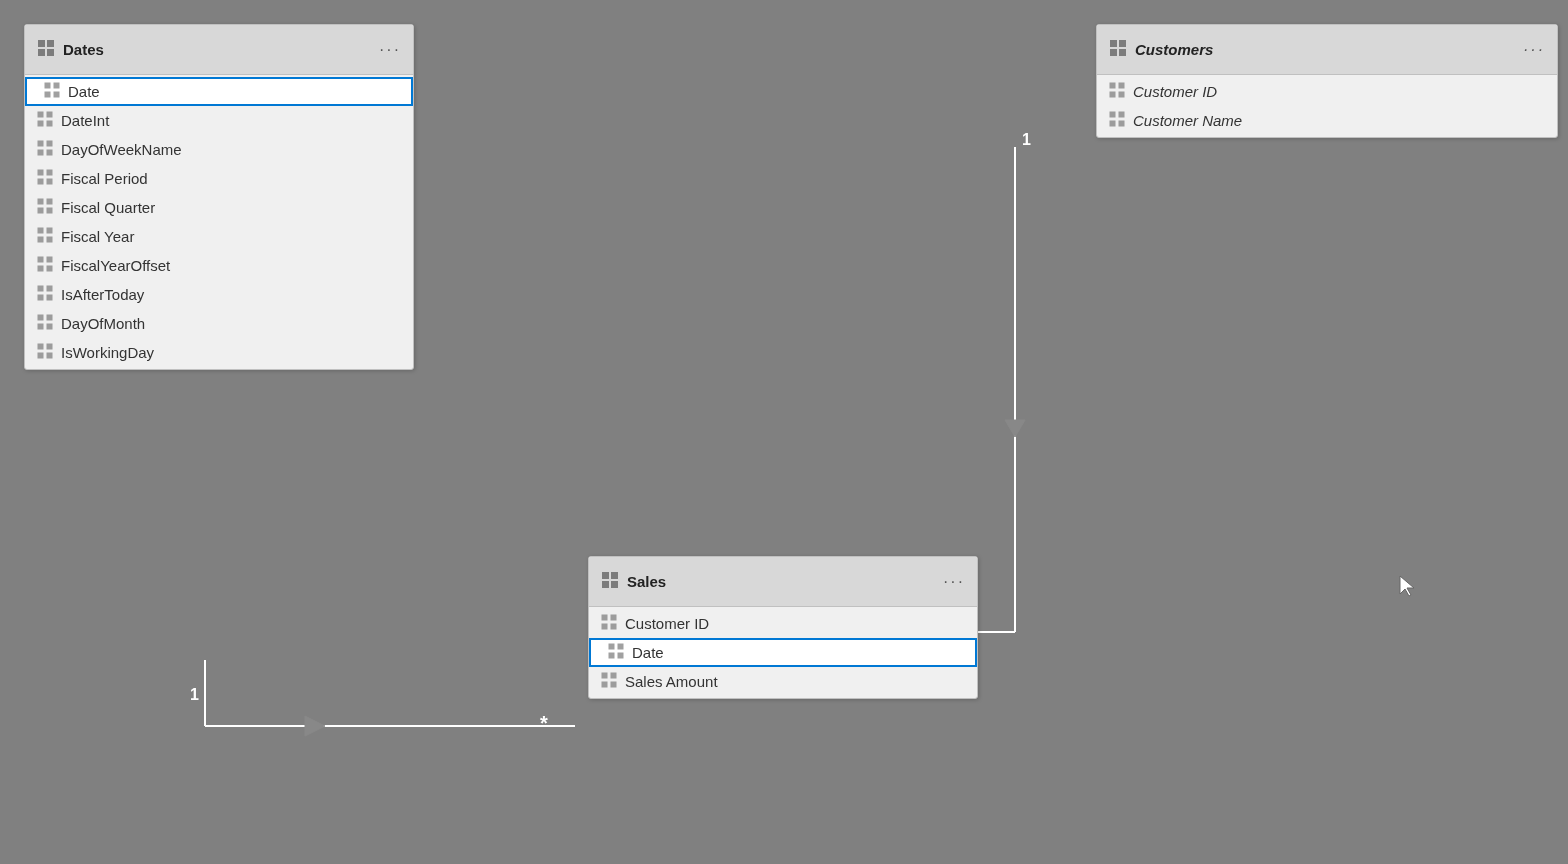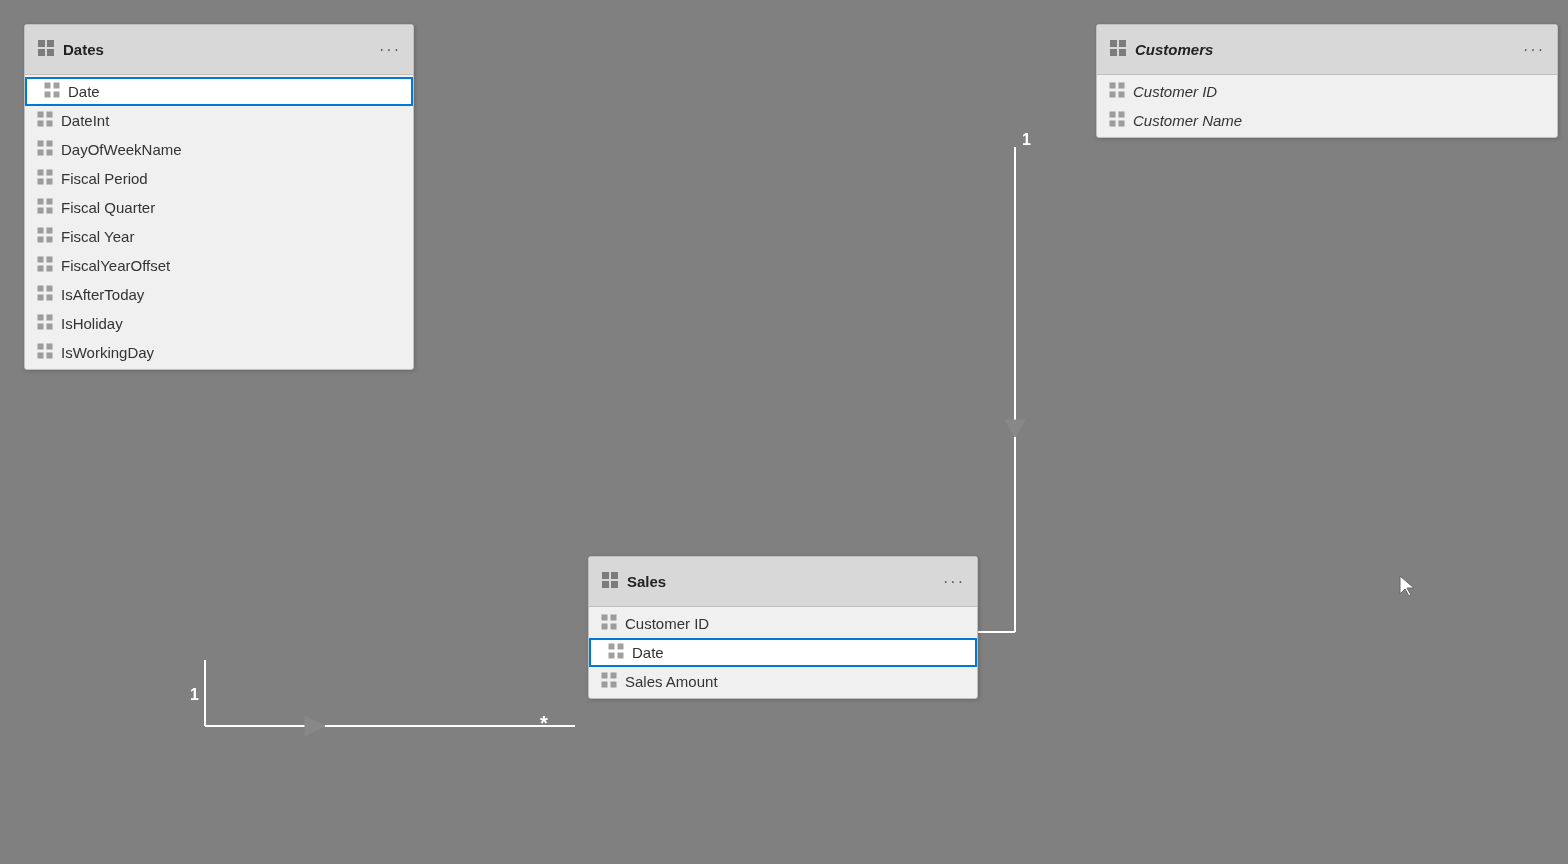--- a/index.html
+++ b/index.html
@@ -215,21 +215,21 @@
     </div>
     <div class="table-row">
       <span>
         <svg width="16" height="16" viewBox="0 0 16 16" fill="none">
           <rect x="0.5" y="0.5" width="6" height="6" fill="#777" opacity="0.7"></rect>
           <rect x="9.5" y="0.5" width="6" height="6" fill="#777" opacity="0.7"></rect>
           <rect x="0.5" y="9.5" width="6" height="6" fill="#777" opacity="0.7"></rect>
           <rect x="9.5" y="9.5" width="6" height="6" fill="#777" opacity="0.7"></rect>
         </svg>
       </span>
-      <span>IsHoliday</span>
+      <span>DayOfMonth</span>
     </div>
     <div class="table-row">
       <span>
         <svg width="16" height="16" viewBox="0 0 16 16" fill="none">
           <rect x="0.5" y="0.5" width="6" height="6" fill="#777" opacity="0.7"></rect>
           <rect x="9.5" y="0.5" width="6" height="6" fill="#777" opacity="0.7"></rect>
           <rect x="0.5" y="9.5" width="6" height="6" fill="#777" opacity="0.7"></rect>
           <rect x="9.5" y="9.5" width="6" height="6" fill="#777" opacity="0.7"></rect>
         </svg>
       </span>

